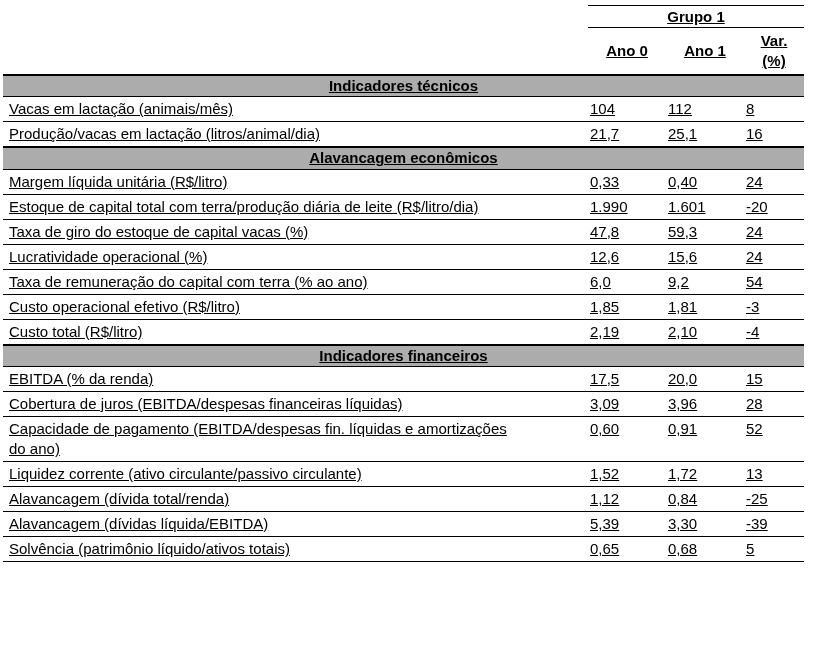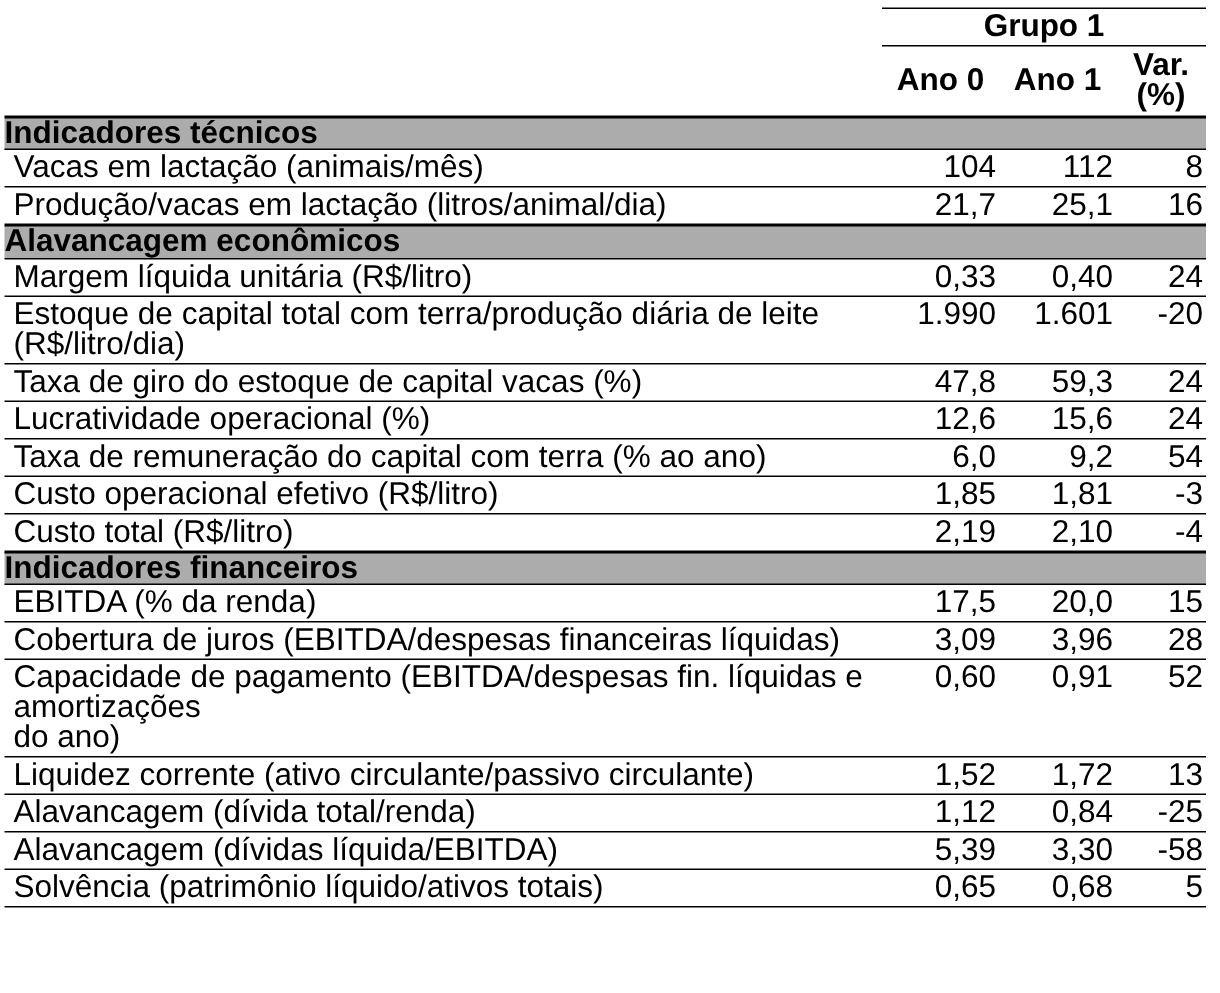--- a/index.html
+++ b/index.html
@@ -10,21 +10,22 @@
     background: #ffffff;
     font-family: "Liberation Sans", sans-serif;
     color: var(--text-color);
     overflow: hidden;
   }
   table.indicators {
     border-collapse: collapse;
     table-layout: fixed;
     width: 801px;
     margin: 5px 0 6px 3px;
-    font-size: 21px;
+    font-size: 15px;
+    text-decoration: underline;
   }
   td { vertical-align: top; padding: 0; }
   
   td.corner { border: none; }
   td.group-cell {
     border-top: 1px solid var(--border-color);
     border-bottom: 1px solid var(--border-color);
     text-align: center;
     font-weight: bold;
     height: 22px;
@@ -36,33 +37,34 @@
     font-weight: bold;
     vertical-align: middle;
     height: 47px;
     line-height: 20px;
   }
   
   tr.section-row td {
     background: var(--section-bg);
     border-top: 2px solid var(--border-color);
     border-bottom: 1px solid var(--border-color);
+    text-align: center;
     font-weight: bold;
     height: 22px;
     vertical-align: middle;
     line-height: 20px;
   }
   
   tr.data-row td {
     border-bottom: 1px solid var(--border-color);
     padding: 2px 2px 2px 2px;
     line-height: 20px;
   }
   tr.data-row td.label-cell { padding-left: 6px; padding-right: 8px; }
-  tr.data-row td.num-cell { text-align: right; }
+  tr.data-row td.num-cell { text-align: left; }
 </style>
 </head>
 <body>
 
 <table class="indicators">
   <colgroup>
     <col style="width:585px">
     <col style="width:78px">
     <col style="width:78px">
     <col style="width:60px">
@@ -204,21 +206,21 @@
         <td class="num-cell">1,12</td>
         <td class="num-cell">0,84</td>
         <td class="num-cell">-25</td>
       </tr>
       <tr class="data-row">
         <td class="label-cell">
           <div>Alavancagem (dívidas líquida/EBITDA)</div>
         </td>
         <td class="num-cell">5,39</td>
         <td class="num-cell">3,30</td>
-        <td class="num-cell">-58</td>
+        <td class="num-cell">-39</td>
       </tr>
       <tr class="data-row">
         <td class="label-cell">
           <div>Solvência (patrimônio líquido/ativos totais)</div>
         </td>
         <td class="num-cell">0,65</td>
         <td class="num-cell">0,68</td>
         <td class="num-cell">5</td>
       </tr>
     </tbody>

